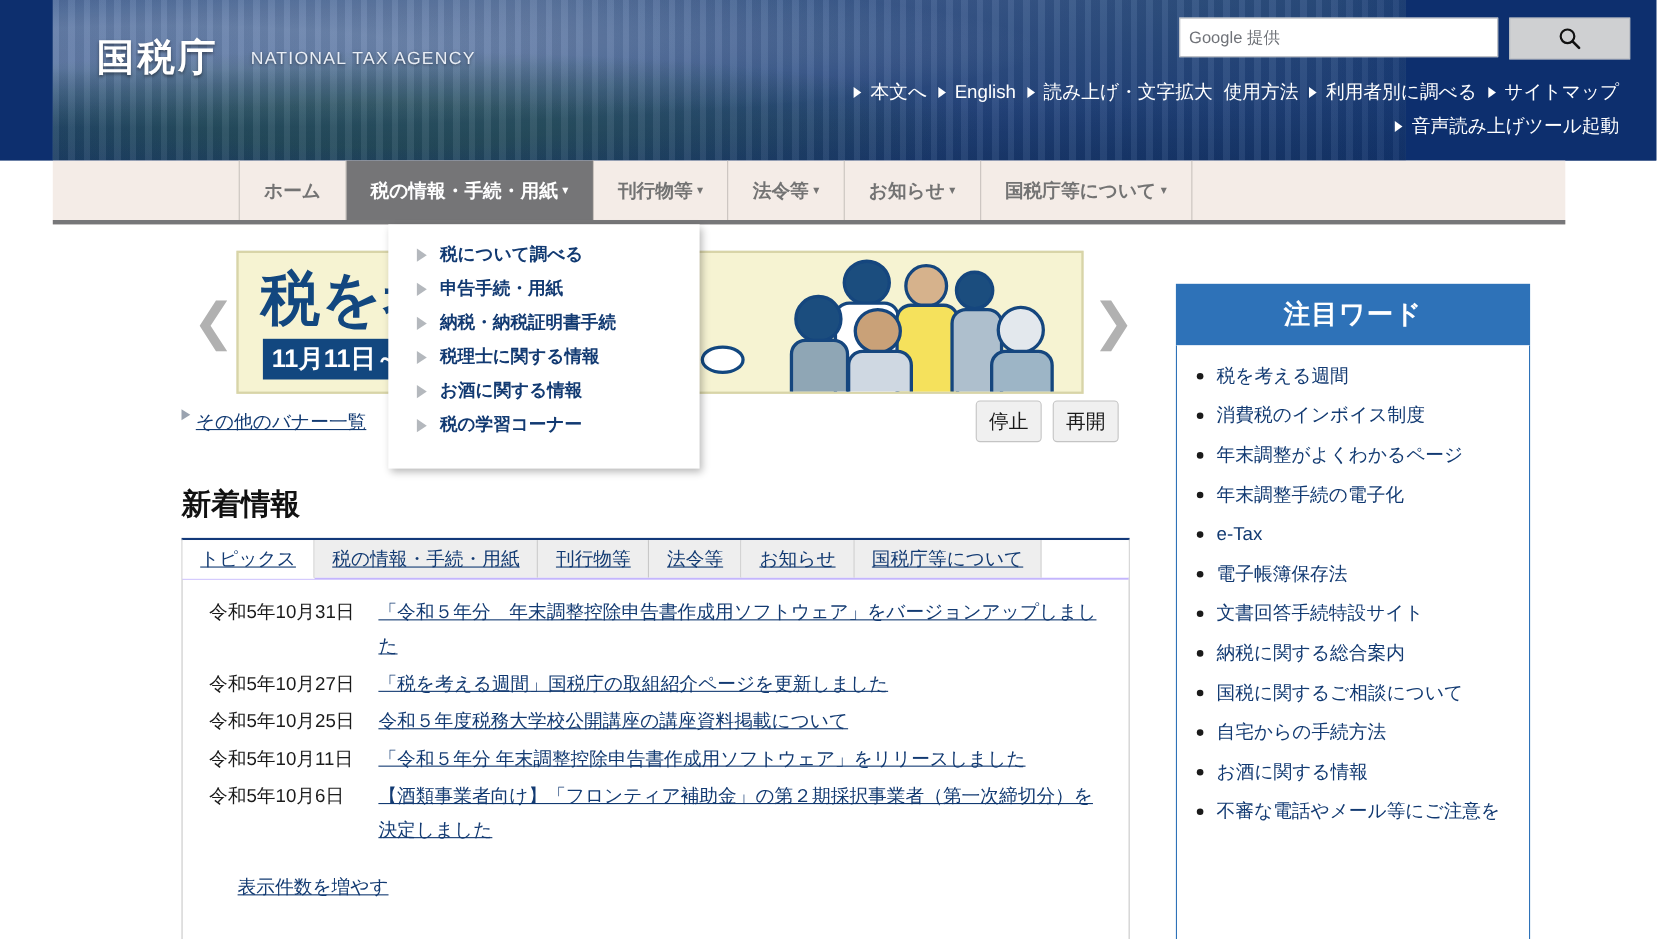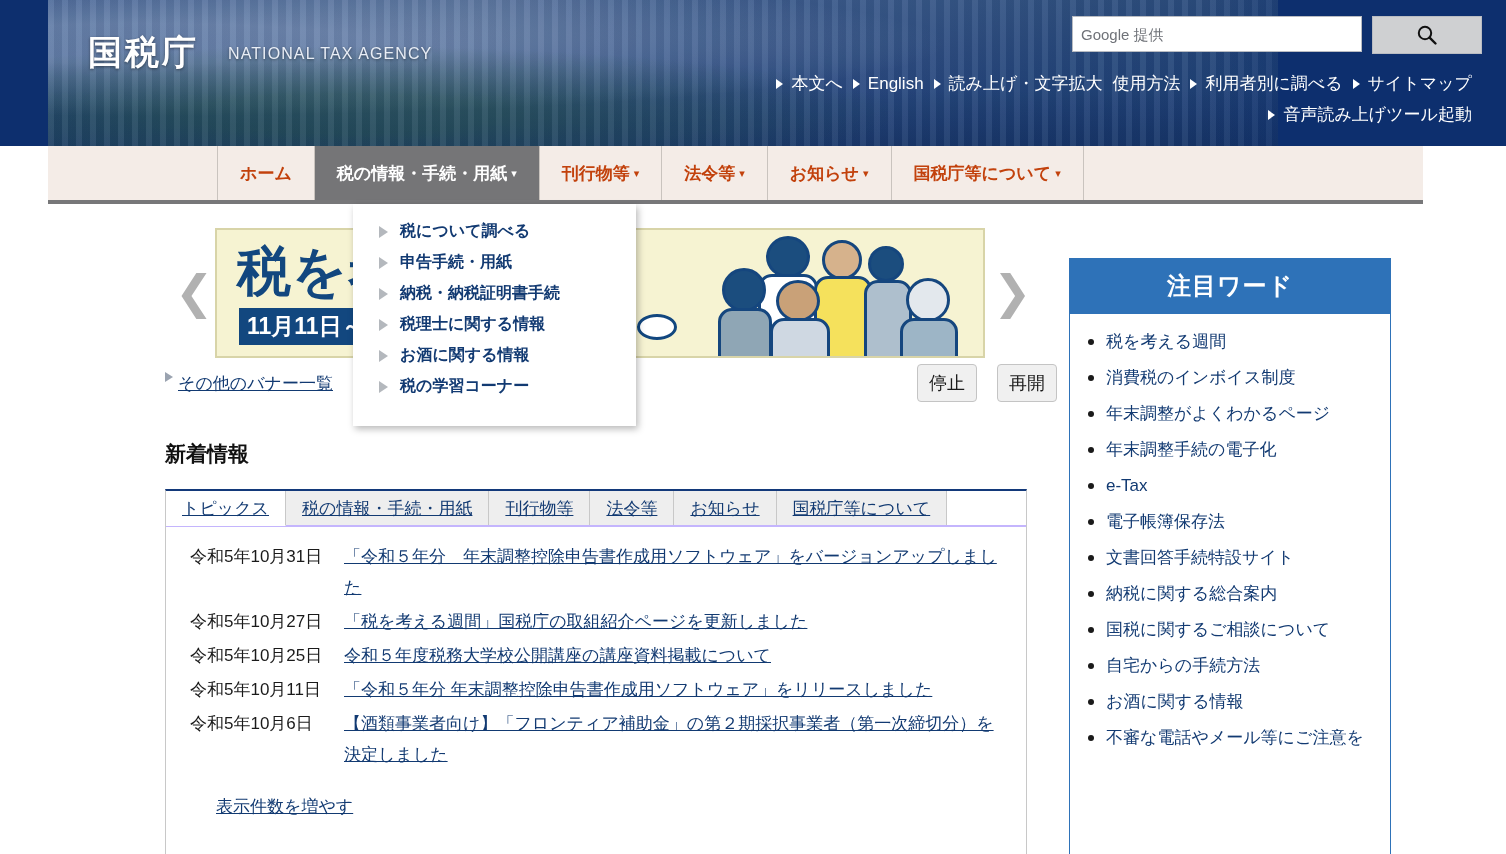--- a/index.html
+++ b/index.html
@@ -80,21 +80,21 @@
 
   
   .gnav {
     position:absolute; left:48px; top:146px; width:1375px; height:58px;
     background:#f4ece7; border-bottom: 4px solid #777779;
     display:flex; align-items:stretch;
   }
   .gnav-spacer { width:170px; border-right:1px solid #c9c3be; }
   .gnav-item {
     display:flex; align-items:center; justify-content:center;
-    padding: 0 22px; color:#c2410c; font-size:17px; font-weight:700;
+    padding: 0 22px; color:#737373; font-size:17px; font-weight:700;
     border-right:1px solid #c9c3be; cursor:pointer; white-space:nowrap;
     position:relative;
   }
   .gnav-item.active { background:#757577; color:#ffffff; }
   .caret { margin-left:4px; font-size:11px; line-height:1; }
 
   
   .dropdown {
     position:absolute; left:353px; top:204px; width:283px; height:222px;
     background:#ffffff; box-shadow: 2px 3px 7px rgba(0,0,0,.28);
@@ -150,30 +150,30 @@
   .banner-link {
     position:absolute; left:117px; top:0; display:flex; align-items:flex-start; gap:5px;
   }
   .tri-b {
     width:0;height:0;border-left:8px solid #9aa3b0;border-top:5px solid transparent;
     border-bottom:5px solid transparent;
   }
   .banner-link a {
     color:#123a72; font-size:17px; text-decoration:underline; cursor:pointer;
   }
-  .car-ctrls { position:absolute; left:869px; top:-8px; display:flex; gap:20px; }
+  .car-ctrls { position:absolute; left:839px; top:-8px; display:flex; gap:10px; }
   .car-btn {
     width:60px; height:38px; background:#f0f0f0; border:1px solid #c4c4c4;
     border-radius:4px; color:#1a1a1a; font-size:18px; cursor:pointer;
     font-family:"Liberation Sans", sans-serif;
   }
 
   
   .news-title {
-    position:absolute; left:117px; top:232px; font-size:21px; font-weight:700; color:#111;
+    position:absolute; left:117px; top:232px; font-size:27px; font-weight:700; color:#111;
   }
   .news-box {
     position:absolute; left:117px; top:281px; width:862px; height:400px;
     border-top:2px solid #13397a; border-left:1px solid #c8c8c8;
     border-right:1px solid #c8c8c8; border-bottom:1px solid #c8c8c8;
     background:#fff;
   }
   .tabs { display:flex; height:36px; border-bottom:2px solid #c4b5fd; }
   .tab {
     display:flex; align-items:center; justify-content:center; padding:0 16px;

